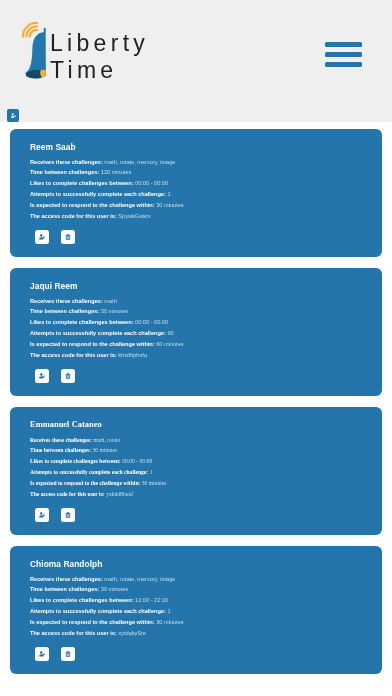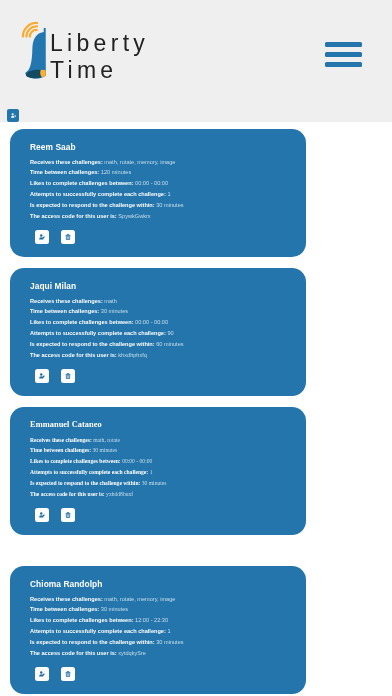--- a/index.html
+++ b/index.html
@@ -4,21 +4,21 @@
 <title>Liberty Bell</title>
 <style>
   html,body{margin:0;padding:0;}
   body{width:392px;height:696px;background:#ffffff;font-family:"Liberation Sans",sans-serif;overflow:hidden;}
   .header{height:122px;background:#efefef;position:relative;}
   .logo{position:absolute;left:0;top:0;}
   .logo-text{position:absolute;left:49.6px;top:29.8px;font-size:23px;line-height:27.3px;color:#222222;letter-spacing:4.3px;font-weight:400;will-change:transform;}
   .hamburger{position:absolute;left:324.5px;top:41.5px;}
   .hamburger span{display:block;width:37px;height:5px;background:#2375ab;border-radius:1.5px;margin-bottom:5.4px;}
   .addbtn{position:absolute;left:7.2px;top:109.2px;width:11.8px;height:12.9px;background:#2375ab;border-radius:2px;display:flex;align-items:center;justify-content:center;}
-  .card{position:absolute;left:10px;width:296px;height:128px;background:#2375ab;border-radius:14px;color:#fff;}
+  .card{position:absolute;left:10px;width:372px;height:128px;background:#2375ab;border-radius:6px;color:#fff;}
   .name{position:absolute;left:20px;top:13.0px;font-size:8.4px;font-weight:bold;letter-spacing:0.05px;}
   .rows{position:absolute;left:20px;top:27.6px;}
   .row{font-size:5.6px;line-height:10.8px;white-space:nowrap;}
   .row b{font-weight:bold;}
   .row i{font-style:normal;color:#cbdfec;}
   .actions{position:absolute;left:25.3px;top:101px;display:flex;}
   .actbtn{width:14px;height:14px;background:#fff;border-radius:2.5px;display:flex;align-items:center;justify-content:center;margin-right:11.4px;}
 </style>
 </head>
 <body>
@@ -89,21 +89,21 @@
             <path d="M1.2 3.8 C1.2 3.8 3.6 3.2 8 3.2 C12.4 3.2 14.8 3.8 14.8 3.8 L14.8 6.2 L1.2 6.2 Z" fill="#1d6ba0"></path>
             <path d="M5.6 0.8 L10.4 0.8 C11.0 0.8 11.4 1.3 11.4 1.9 L11.4 3.3 L4.6 3.3 L4.6 1.9 C4.6 1.3 5.0 0.8 5.6 0.8 Z" fill="#1d6ba0"></path>
             <path d="M2.3 6.6 L13.7 6.6 L13.7 14.2 C13.7 14.8 13.2 15.3 12.6 15.3 L3.4 15.3 C2.8 15.3 2.3 14.8 2.3 14.2 Z" fill="#1d6ba0"></path>
             <rect x="4.3" y="8.4" width="3.0" height="4.3" rx="0.3" fill="#fff"></rect>
             <rect x="8.7" y="8.4" width="3.0" height="4.3" rx="0.3" fill="#fff"></rect>
           </svg>
         </div>
       </div>
     </div>
     <div class="card" style="top: 268px;">
-      <div class="name">Jaqui Milan</div>
+      <div class="name">Jaqui Reem</div>
       <div class="rows">
         <div class="row"><b>Receives these challenges:</b> <i>math</i></div>
         <div class="row"><b>Time between challenges:</b> <i>30 minutes</i></div>
         <div class="row"><b>Likes to complete challenges between:</b> <i>00:00 - 00:00</i></div>
         <div class="row"><b>Attempts to successfully complete each challenge:</b> <i>90</i></div>
         <div class="row"><b>Is expected to respond to the challenge within:</b> <i>60 minutes</i></div>
         <div class="row"><b>The access code for this user is:</b> <i>khxdhphxfq</i></div>
       </div>
       <div class="actions">
         <div class="actbtn">
@@ -146,21 +146,21 @@
           <svg width="6" height="6" viewBox="0 0 16 16">
             <path d="M1.2 3.8 C1.2 3.8 3.6 3.2 8 3.2 C12.4 3.2 14.8 3.8 14.8 3.8 L14.8 6.2 L1.2 6.2 Z" fill="#1d6ba0"></path>
             <path d="M5.6 0.8 L10.4 0.8 C11.0 0.8 11.4 1.3 11.4 1.9 L11.4 3.3 L4.6 3.3 L4.6 1.9 C4.6 1.3 5.0 0.8 5.6 0.8 Z" fill="#1d6ba0"></path>
             <path d="M2.3 6.6 L13.7 6.6 L13.7 14.2 C13.7 14.8 13.2 15.3 12.6 15.3 L3.4 15.3 C2.8 15.3 2.3 14.8 2.3 14.2 Z" fill="#1d6ba0"></path>
             <rect x="4.3" y="8.4" width="3.0" height="4.3" rx="0.3" fill="#fff"></rect>
             <rect x="8.7" y="8.4" width="3.0" height="4.3" rx="0.3" fill="#fff"></rect>
           </svg>
         </div>
       </div>
     </div>
-    <div class="card" style="top: 546px; margin-top: 20px;">
+    <div class="card" style="top: 546px;">
       <div class="name">Chioma Randolph</div>
       <div class="rows">
         <div class="row"><b>Receives these challenges:</b> <i>math, rotate, memory, image</i></div>
         <div class="row"><b>Time between challenges:</b> <i>30 minutes</i></div>
         <div class="row"><b>Likes to complete challenges between:</b> <i>12:00 - 22:30</i></div>
         <div class="row"><b>Attempts to successfully complete each challenge:</b> <i>1</i></div>
         <div class="row"><b>Is expected to respond to the challenge within:</b> <i>30 minutes</i></div>
         <div class="row"><b>The access code for this user is:</b> <i>xytdqkySre</i></div>
       </div>
       <div class="actions">

